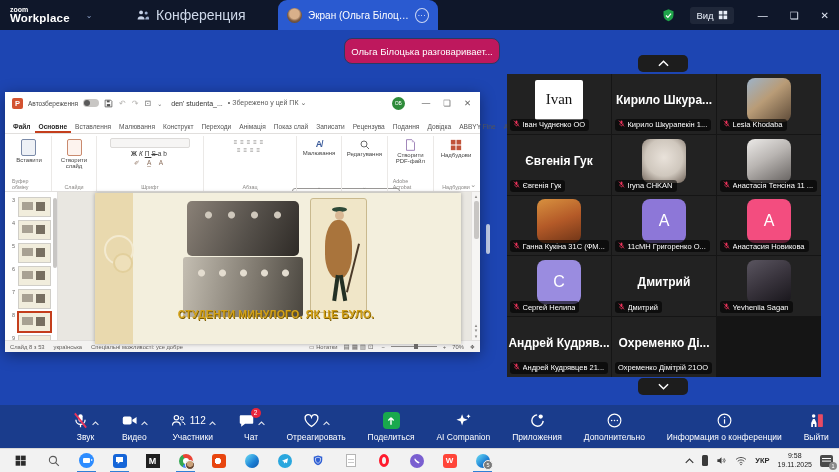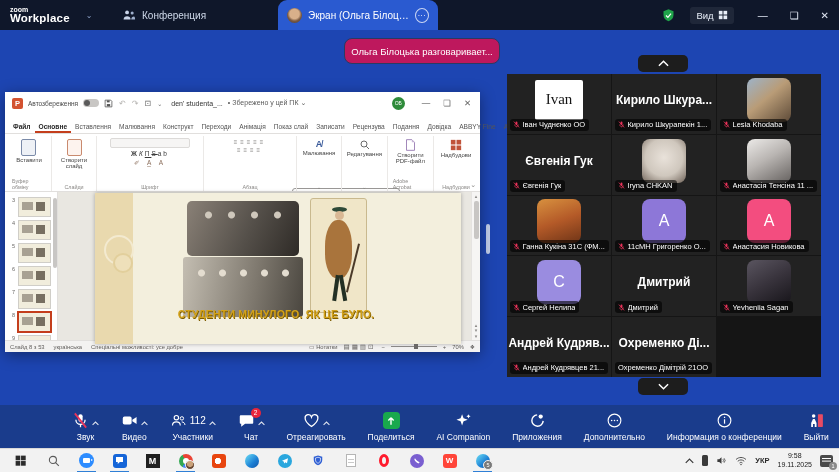--- a/index.html
+++ b/index.html
@@ -4,22 +4,22 @@
 <style>
   html,body{margin:0;padding:0;background:#333;}
   .screen{position:relative;width:839px;height:472px;background:#1d45b2;overflow:hidden;
           font-family:"Liberation Sans",sans-serif;-webkit-font-smoothing:antialiased;}
   
   .topbar{position:absolute;left:0;top:0;width:839px;height:30px;background:#0f172a;display:flex;align-items:center;}
   .logo{margin-left:10px;color:#fff;line-height:1;}
   .logo .z1{display:block;font-size:7px;font-weight:bold;}
   .logo .z2{display:block;font-size:11.5px;font-weight:bold;letter-spacing:.2px;}
   .logo-chev{color:#8ea2c8;font-size:8px;margin-left:16px;}
-  .tab-meeting{position:absolute;left:114px;top:0;height:30px;display:flex;align-items:center;gap:6px;
-               color:#cfd9ea;font-size:10px;padding:0 8px;}
+  .tab-meeting{position:absolute;left:128px;top:0;height:30px;display:flex;align-items:center;gap:6px;
+               color:#cfd9ea;font-size:14px;padding:0 8px;}
   .tab-screen{position:absolute;left:278px;top:0;width:160px;height:30px;background:#2a5ad0;
               border-radius:9px 9px 0 0;display:flex;align-items:center;gap:6px;padding:0 9px;
               color:#fff;font-size:10px;box-sizing:border-box;}
   .tab-avatar{width:15px;height:15px;border-radius:50%;flex:none;
               background:radial-gradient(circle at 50% 40%,#d9b08a 0 40%,#7a5a43 60%,#4a3a30 100%);}
   .tab-ellipsis{margin-left:auto;width:13px;height:13px;border:1px solid rgba(255,255,255,.75);border-radius:50%;
                 display:grid;place-items:center;font-size:7px;color:#fff;letter-spacing:.5px;}
   .topbar-right{position:absolute;right:10px;top:0;height:30px;display:flex;align-items:center;gap:14px;}
   .view-pill{display:flex;align-items:center;gap:4px;color:#e8eef8;font-size:9.5px;
              background:rgba(255,255,255,.07);border-radius:3px;padding:3px 6px;}
@@ -116,21 +116,21 @@
   .tile .big{font-size:12px;font-weight:bold;color:#fff;white-space:nowrap;}
   .tile .avatar{width:44px;height:44px;border-radius:8px;flex:none;}
   .tile .avatar.card{width:48px;height:40px;border-radius:2px;background:#fff;color:#151515;
         font-family:"Liberation Serif",serif;font-size:15px;display:grid;place-items:center;}
   .ph-lesia{background:linear-gradient(140deg,#9db3c9 0%,#b99c77 45%,#5d4a38 100%);}
   .ph-iryna{background:radial-gradient(circle at 50% 42%,#e9e2da 0%,#cfc7bd 55%,#6e6258 100%);}
   .ph-tensina{background:linear-gradient(150deg,#eceae8 0%,#b9b5b2 45%,#64605e 100%);}
   .ph-kukina{background:linear-gradient(160deg,#d8913f 0%,#b45a28 50%,#6e3417 100%);}
   .ph-sagan{background:linear-gradient(150deg,#5a5560 0%,#38333c 50%,#17151a 100%);}
   .lbl{position:absolute;left:3px;bottom:3px;background:rgba(0,0,0,.6);border-radius:3px;
-       padding:1.5px 4px 1.5px 3px;display:flex;align-items:center;gap:2.5px;max-width:97%;box-sizing:border-box;}
+       padding:1.5px 4px 1.5px 3px;display:flex;align-items:flex-start;gap:2.5px;max-width:97%;box-sizing:border-box;}
   .lbl span{font-size:7.5px;color:#fff;white-space:nowrap;overflow:hidden;text-overflow:ellipsis;}
   .lbl svg{width:7px;height:7px;flex:none;}
   .chev{position:absolute;left:638px;width:50px;height:17px;background:#1d1d1d;border-radius:5px;
         display:grid;place-items:center;}
   .chev.up{top:55px;}  .chev.down{top:378px;}
   .chev svg{width:11px;height:7px;}
   
   .toolbar{position:absolute;left:0;top:405px;width:839px;height:43px;background:#1a3c8c;
            display:flex;align-items:center;justify-content:space-between;padding:0 10px 0 72px;box-sizing:border-box;}
   .titem{display:flex;flex-direction:column;align-items:center;gap:2px;color:#fff;position:relative;flex:none;}

